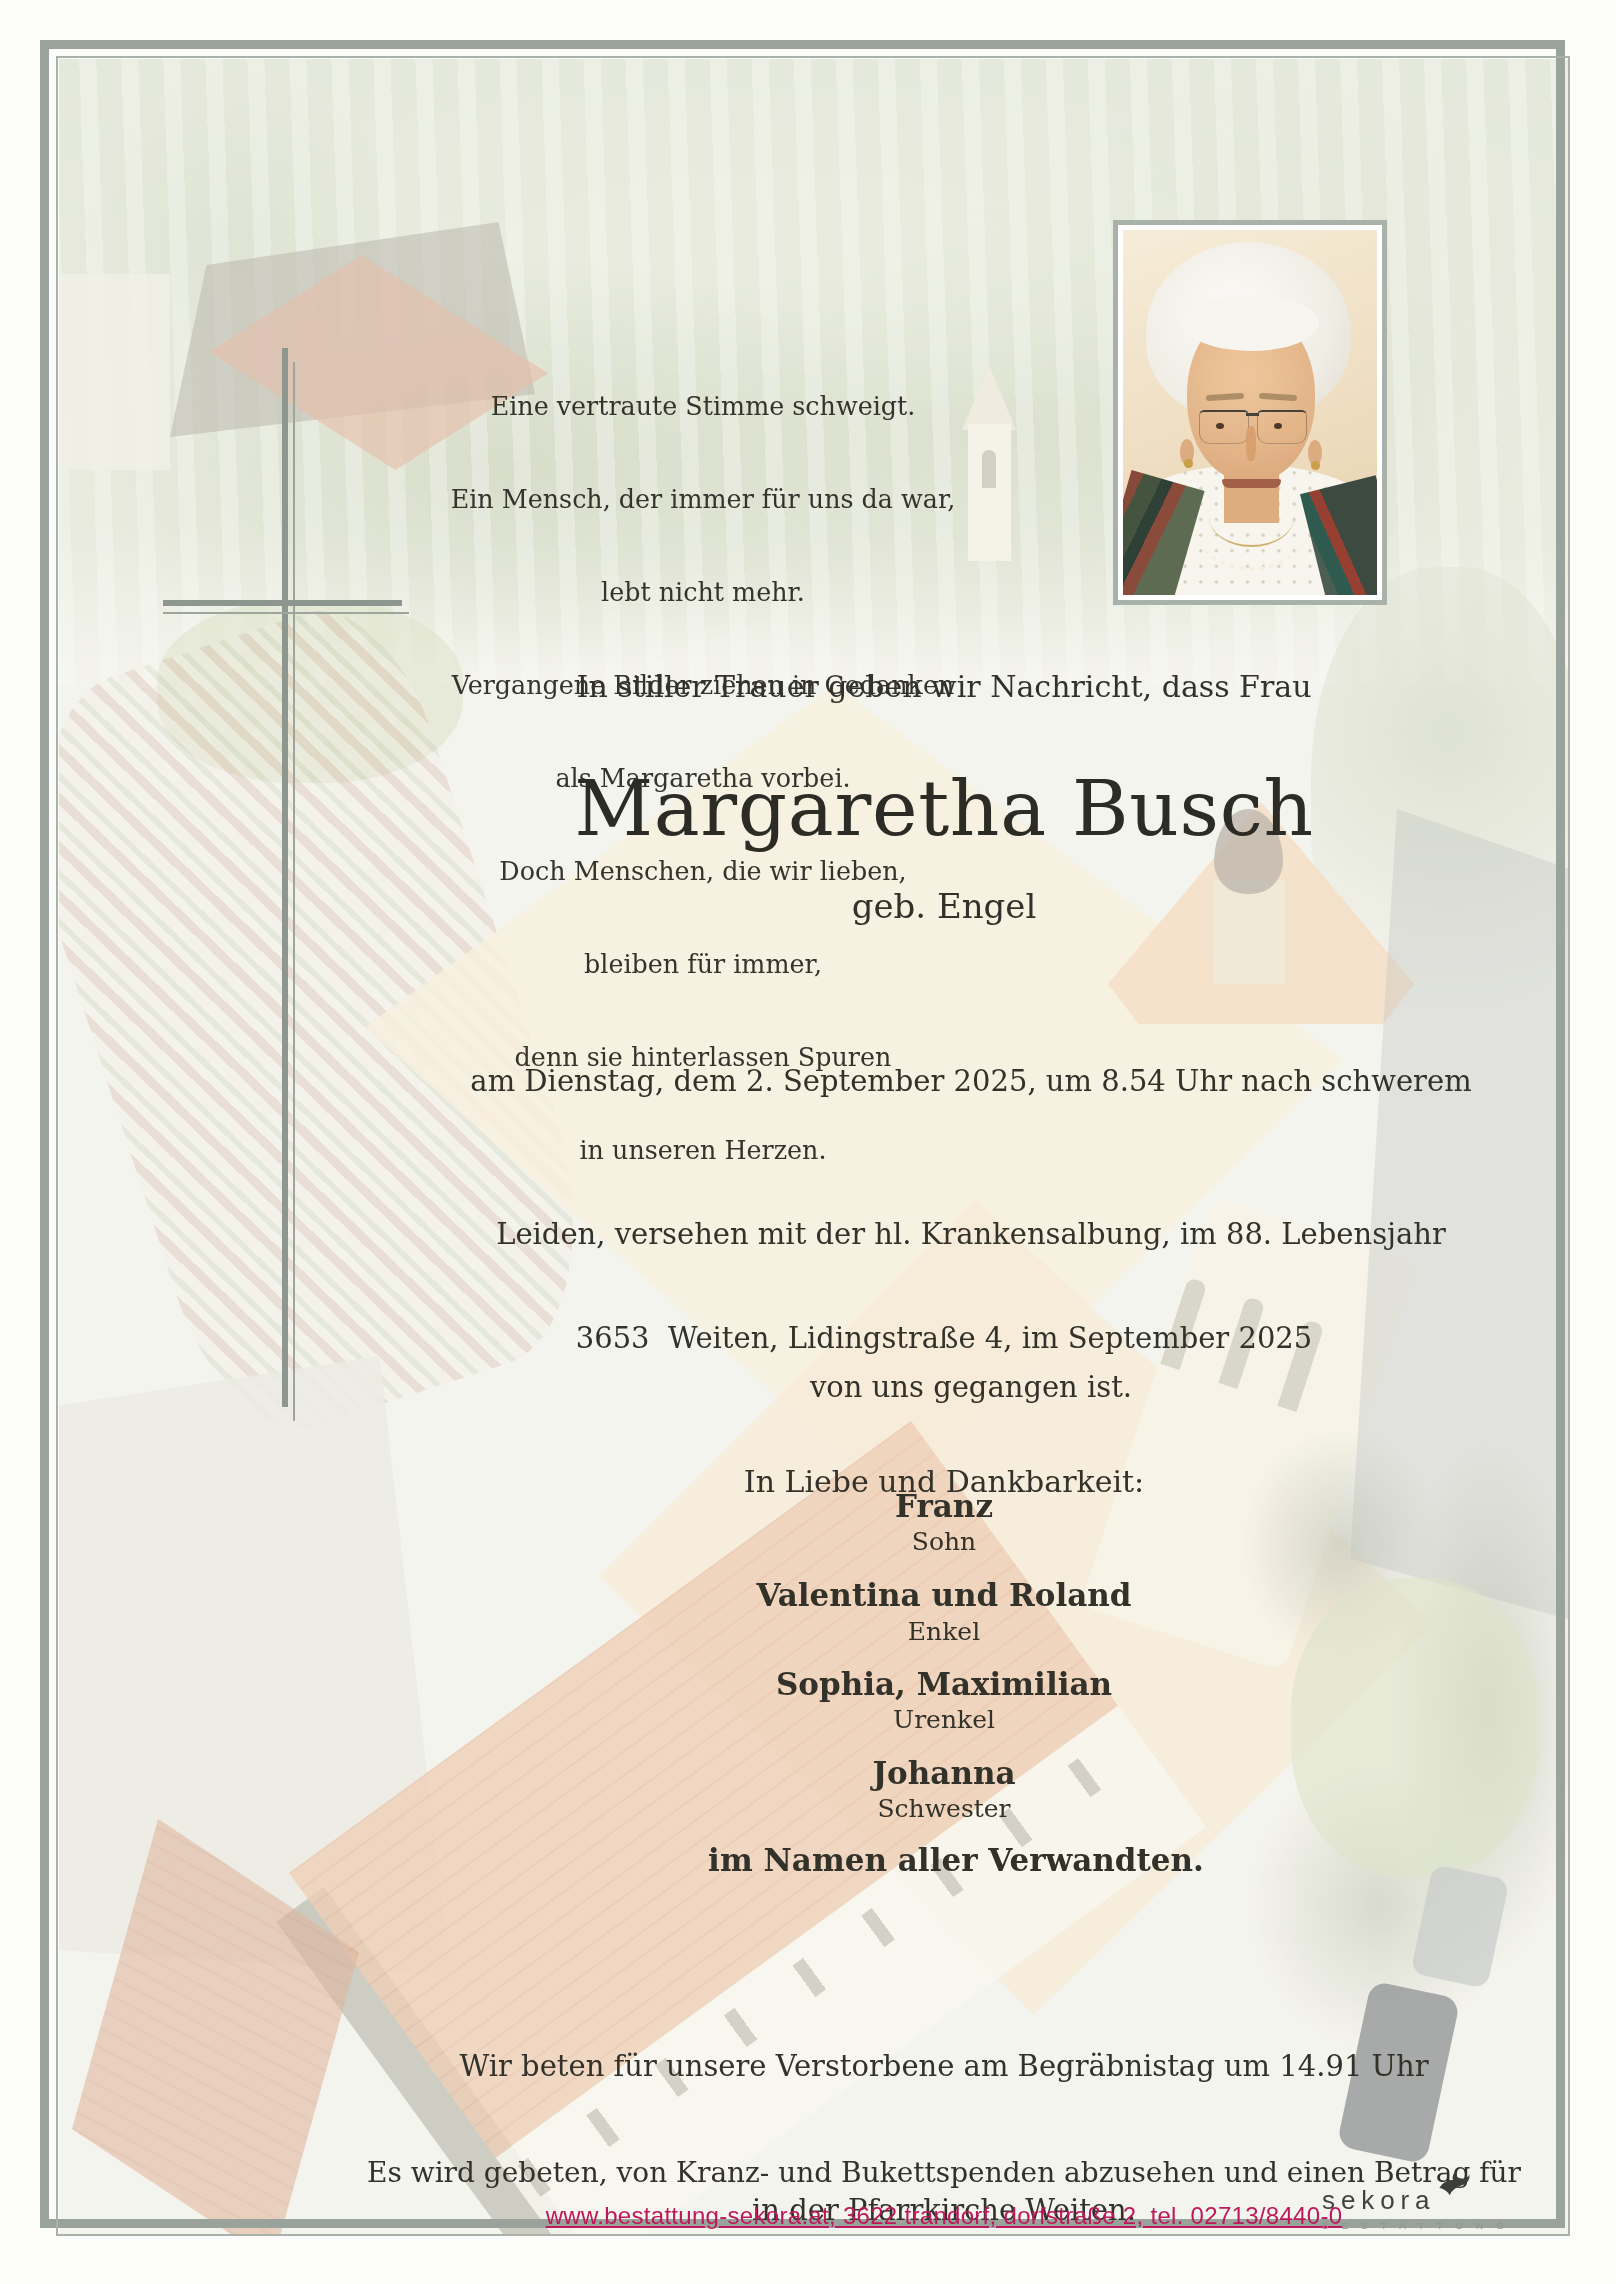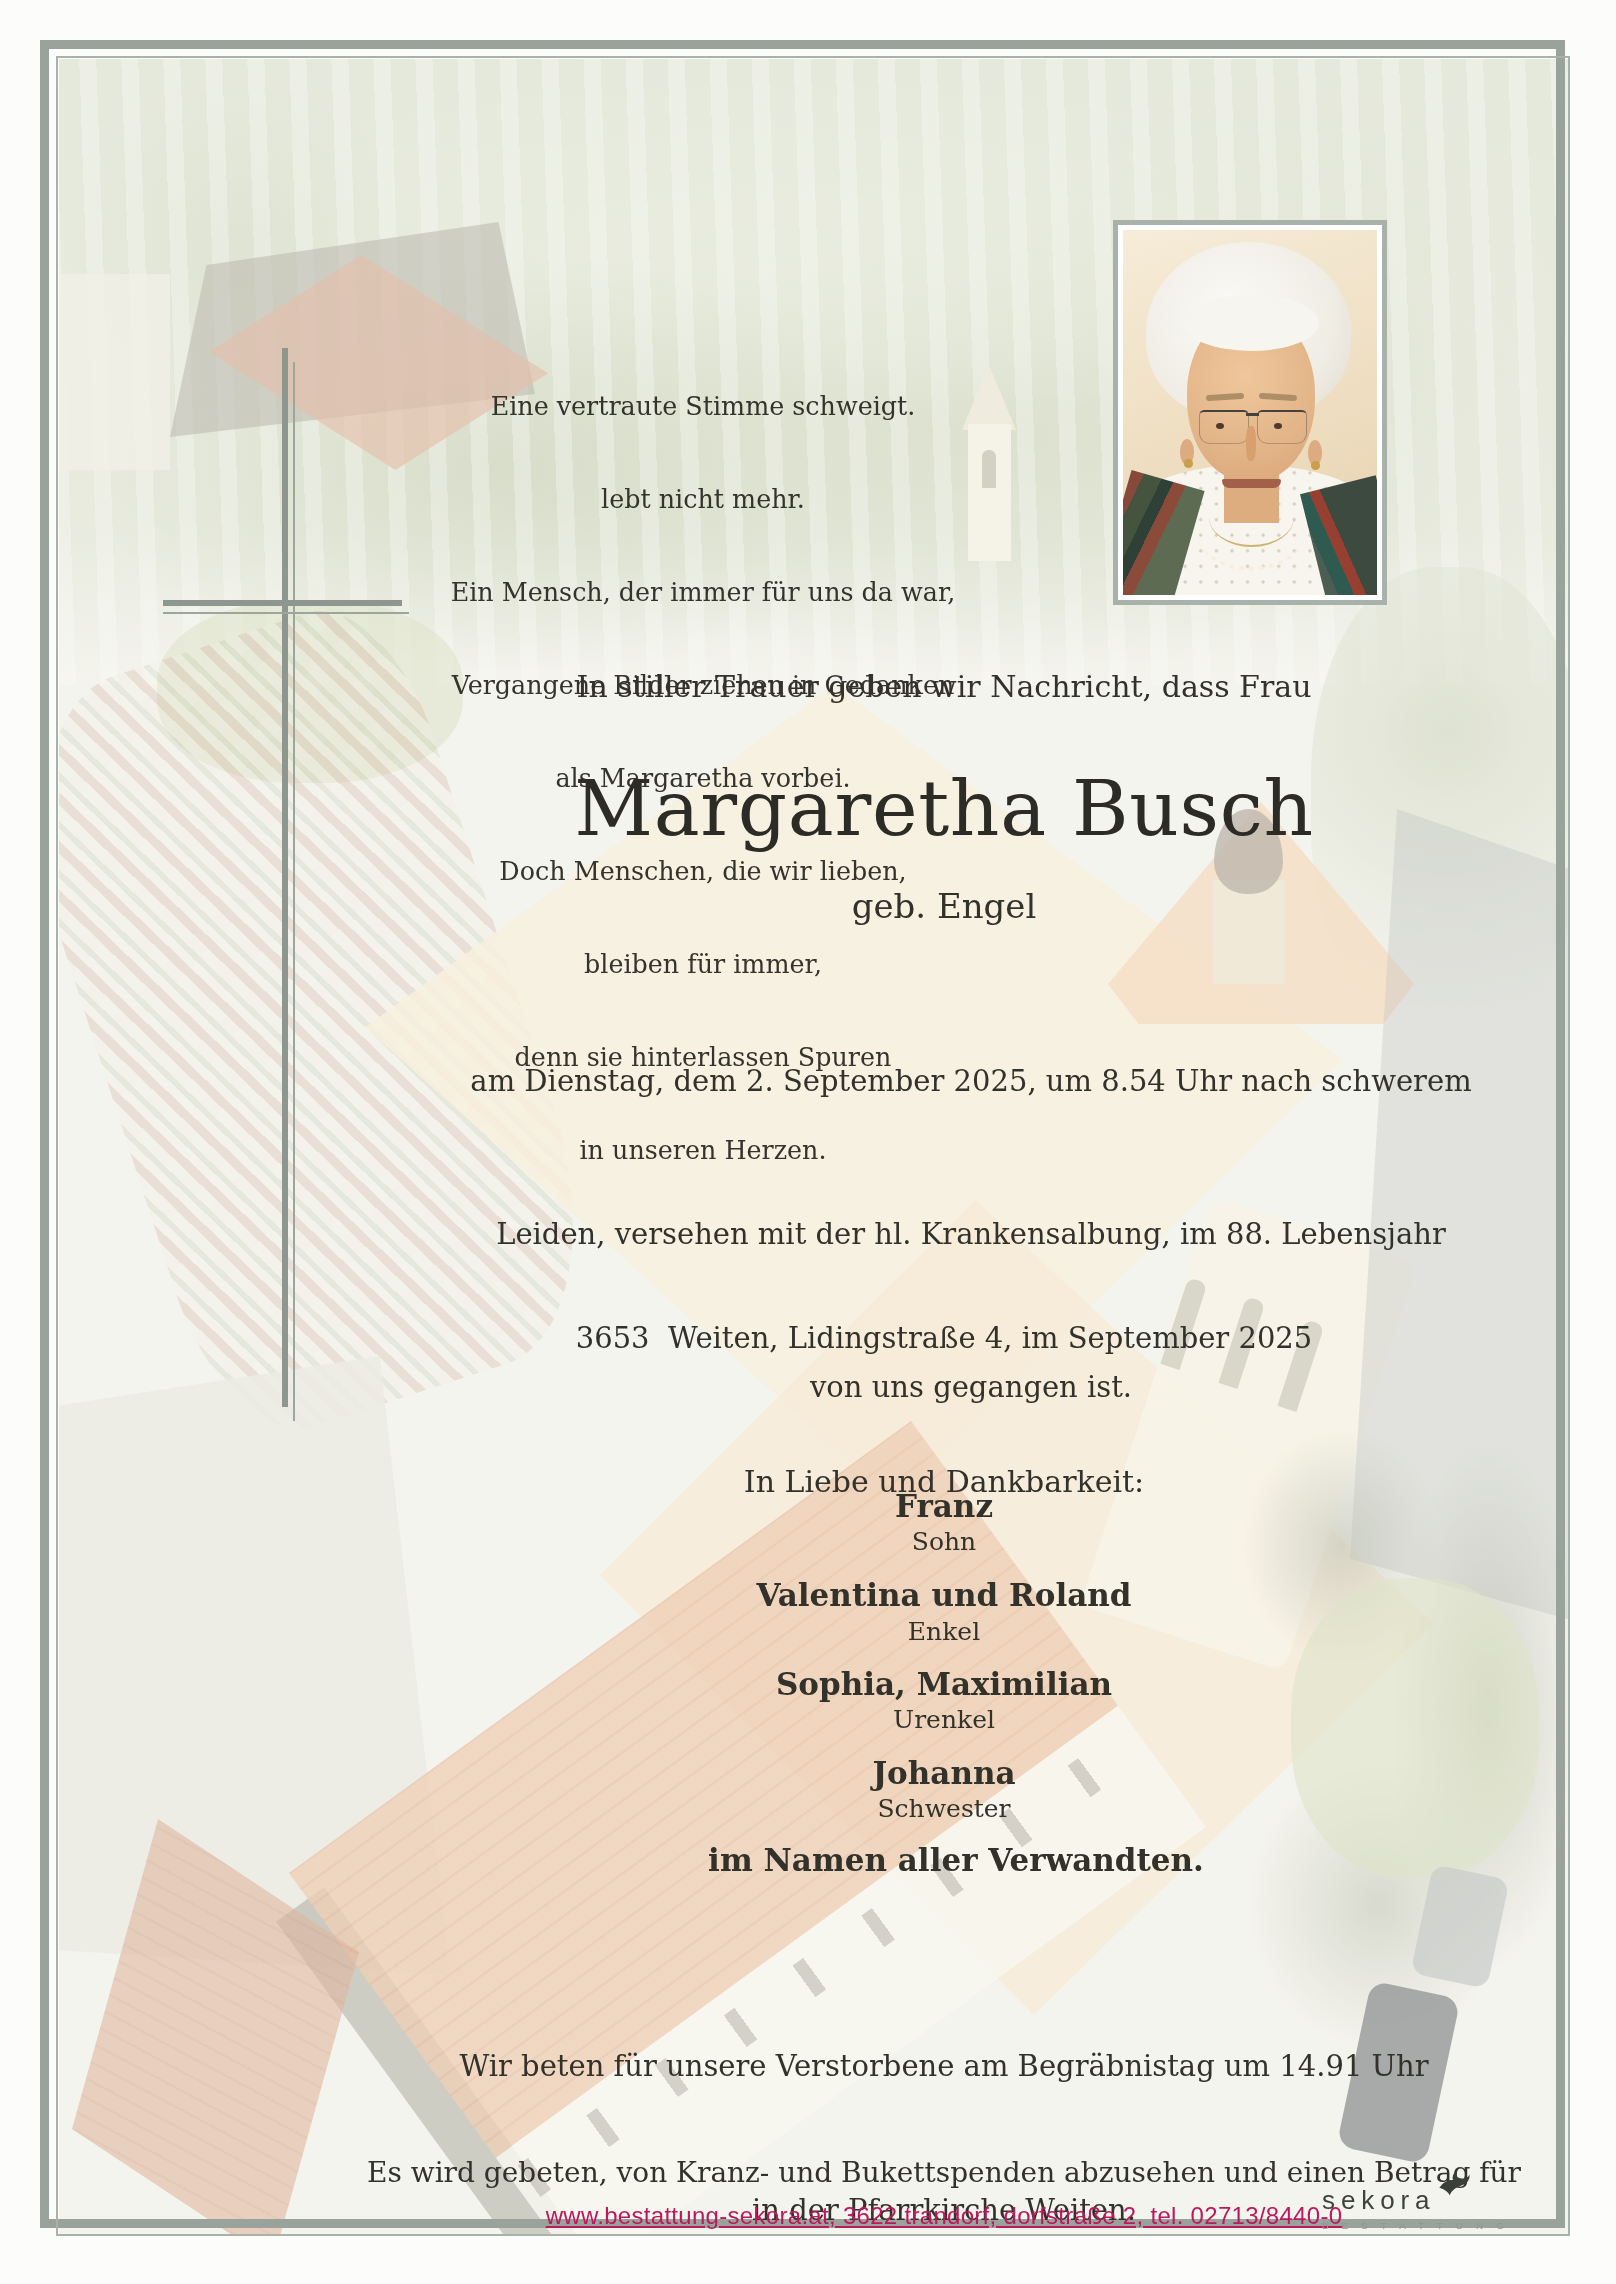--- a/index.html
+++ b/index.html
@@ -238,22 +238,22 @@
         <div class="p-mouth"></div>
         <div class="p-earring-l"></div>
         <div class="p-earring-r"></div>
         <div class="p-chain"></div>
         <div class="p-pearls"></div>
       </div>
     </div>
 
     <div class="poem tc">
       <div>Eine vertraute Stimme schweigt.</div>
+      <div>Ein Mensch, der immer für uns da war,</div>
       <div>lebt nicht mehr.</div>
-      <div>Ein Mensch, der immer für uns da war,</div>
       <div>Vergangene Bilder ziehen in Gedanken</div>
       <div>als Margaretha vorbei.</div>
       <div>Doch Menschen, die wir lieben,</div>
       <div>bleiben für immer,</div>
       <div>denn sie hinterlassen Spuren</div>
       <div>in unseren Herzen.</div>
     </div>
 
     <div class="intro tc">In stiller Trauer geben wir Nachricht, dass Frau</div>
     <div class="name tc">Margaretha Busch</div>

